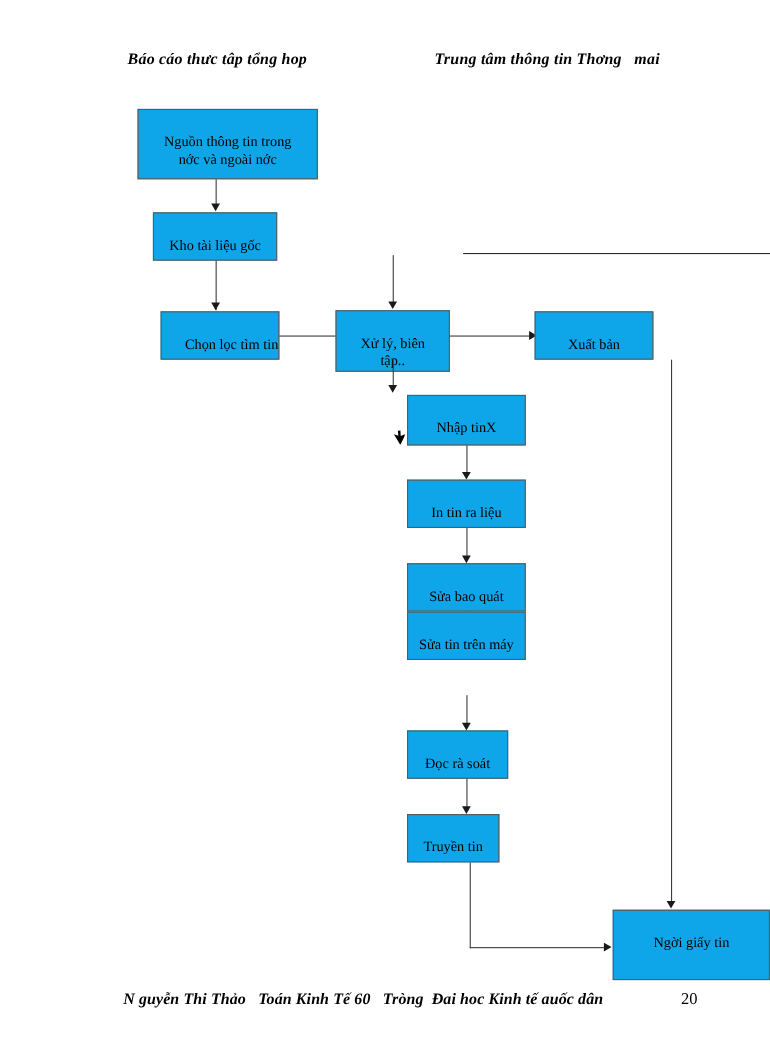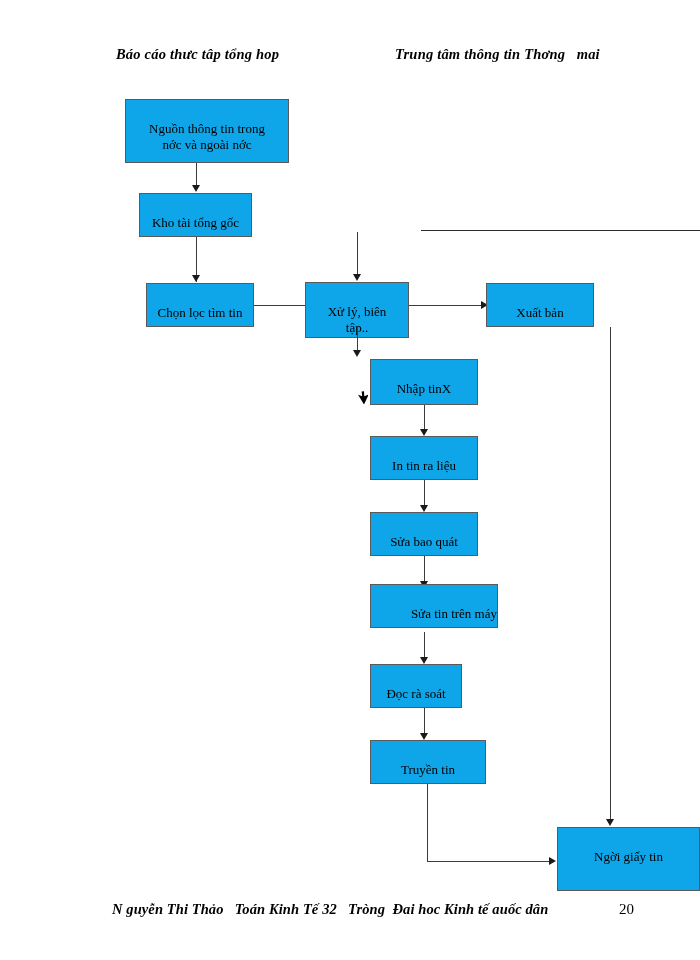--- a/index.html
+++ b/index.html
@@ -127,27 +127,27 @@
 
   <div class="node vtop" style="left:125px; top:99px; width:164px; height:64px;">
     <span class="txt">Nguồn thông tin trong
 nớc   và ngoài nớc</span>
   </div>
 
   <div class="vline" style="left:196px; top:163px; height:25px;"></div>
   <div class="arrowdown" style="left:192px; top:185px;"></div>
 
   <div class="node vtop" style="left:139px; top:193px; width:113px; height:44px;">
-    <span class="txt">Kho tài tổng gốc</span>
+    <span class="txt">Kho tài liệu gốc</span>
   </div>
 
   <div class="vline" style="left:196px; top:237px; height:45px;"></div>
   <div class="arrowdown" style="left:192px; top:275px;"></div>
 
-  <div class="node vtop" style="left:146px; top:283px; width:108px; height:44px;">
+  <div class="node vtop" style="left:146px; top:283px; width:108px; height:44px;text-align:right;">
     <span class="txt">Chọn lọc tìm tin</span>
   </div>
 
   <div class="hline" style="left:254px; top:305px; width:96px;"></div>
   <div class="arrowright" style="left:350px; top:301px;"></div>
 
   <div class="vline" style="left:357px; top:232px; height:44px;"></div>
   <div class="arrowdown" style="left:353px; top:274px;"></div>
 
   <div class="node vtop" style="left:305px; top:282px; width:104px; height:56px;">
@@ -186,40 +186,40 @@
   </div>
   <div class="vline" style="left:424px; top:480px; height:29px;"></div>
   <div class="arrowdown" style="left:420px; top:505px;"></div>
 
   <div class="node vtop" style="left:370px; top:512px; width:108px; height:44px;">
     <span class="txt">Sửa bao quát</span>
   </div>
   <div class="vline" style="left:424px; top:556px; height:29px;"></div>
   <div class="arrowdown" style="left:420px; top:581px;"></div>
 
-  <div class="node vtop" style="left:370px; top:584px; width:128px; height:44px;text-align:right;">
+  <div class="node vtop" style="left:370px; top:556px; width:108px; height:44px;">
     <span class="txt">Sửa tin trên máy</span>
   </div>
   <div class="vline" style="left:424px; top:632px; height:29px;"></div>
   <div class="arrowdown" style="left:420px; top:657px;"></div>
 
   <div class="node vtop" style="left:370px; top:664px; width:92px; height:44px;">
     <span class="txt">Đọc rà soát</span>
   </div>
   <div class="vline" style="left:424px; top:708px; height:29px;"></div>
   <div class="arrowdown" style="left:420px; top:733px;"></div>
 
-  <div class="node vtop" style="left:370px; top:740px; width:116px; height:44px;">
+  <div class="node vtop" style="left:370px; top:740px; width:84px; height:44px;">
     <span class="txt">Truyền tin</span>
   </div>
 
   <div class="vline" style="left:427px; top:784px; height:78px;"></div>
   <div class="hline" style="left:427px; top:861px; width:122px;"></div>
   <div class="arrowright" style="left:549px; top:857px;"></div>
 
   <div class="node vtop" style="left:557px; top:827px; width:143px; height:64px;">
     <span class="txt">Ngời   giấy tin</span>
   </div>
 
-  <div class="ftr" id="ftr-left">N guyễn Thi Thảo   Toán Kinh Tế 32   Tròng  Đai hoc Kinh tế auốc dân</div>
+  <div class="ftr" id="ftr-left">N guyễn Thi Thảo   Toán Kinh Tế 60   Tròng  Đai hoc Kinh tế auốc dân</div>
   <div class="ftr" id="ftr-page">20</div>
 
 </div>
 
 </body></html>

